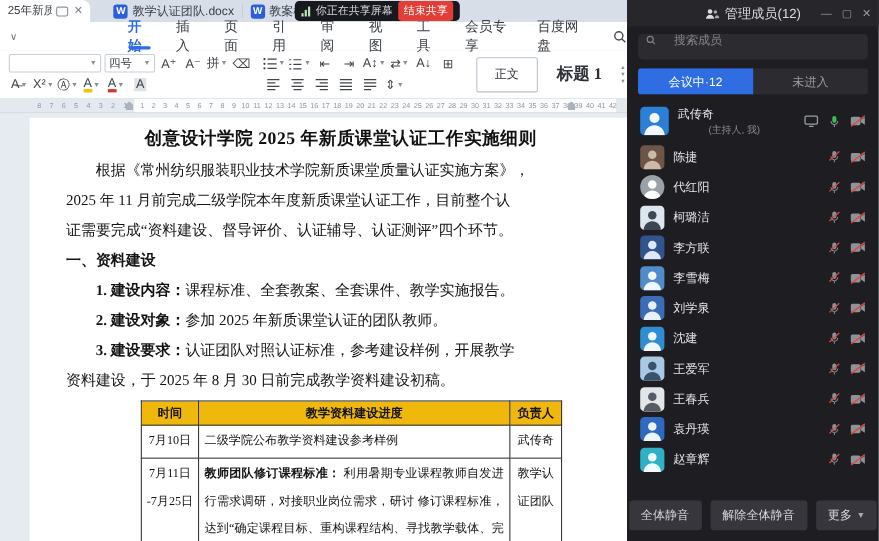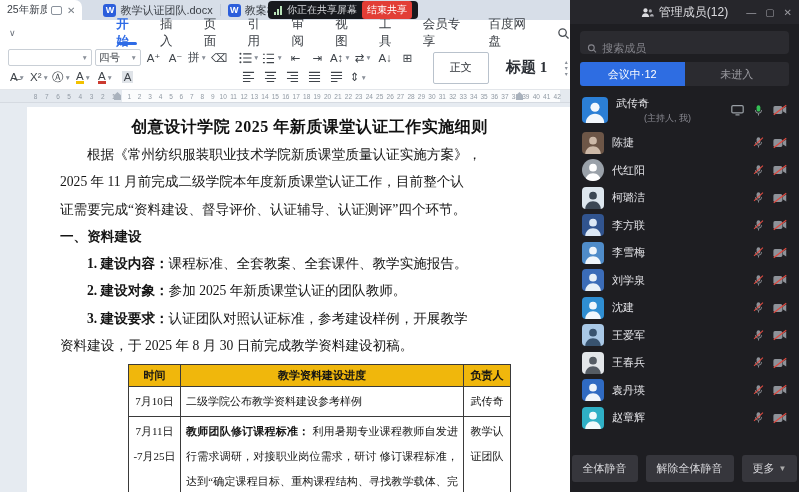--- a/index.html
+++ b/index.html
@@ -64,21 +64,21 @@
   .doc-table th { background:#f0b70c; height:22px; font-weight:bold; text-align:center; color:#141414; }
   .doc-table td { vertical-align:top; padding:2px 5px; line-height:25px; color:#141414; }
   .c-time { text-align:center; padding:2px 2px !important; }
   .c-prog { text-align:justify; }
   .c-owner { text-align:center; padding:2px 4px !important; }
 
   
   .panel { position:absolute; left:570px; top:0; width:229px; height:492px; background:#1e1e22; }
   .p-titlebar { height:24px; background:#26262b; display:flex; align-items:center; justify-content:center; gap:5px; color:#dcdce0; font-size:12px; position:relative; }
   .p-controls { position:absolute; right:7px; top:0; height:100%; display:flex; align-items:center; gap:9px; color:#9a9aa0; font-size:10px; }
-  .p-search { margin:7px 10px 0; height:23px; background:#2b2b30; border-radius:4px; display:flex; align-items:flex-end; padding:0 7px; gap:5px; }
+  .p-search { margin:7px 10px 0; height:23px; background:#2b2b30; border-radius:4px; display:flex; align-items:flex-start; padding:0 7px; gap:16px; }
   .p-search input { background:none; border:none; outline:none; color:#cfcfd4; font-size:11px; width:100%; font-family:inherit; }
   .p-search input::placeholder { color:#85858c; }
   .p-tabs { display:flex; margin:8px 10px 0; height:24px; border-radius:3px; overflow:hidden; }
   .p-tab { flex:1; display:flex; align-items:center; justify-content:center; font-size:11px; }
   .p-tab.active { background:#2e6de2; color:#fff; }
   .p-tab.idle { background:#2b2b30; color:#9a9aa0;font-family:Liberation Serif, serif; }
   #member-list { margin-top:5px; height:350px; overflow:hidden; }
   .member-row { display:flex; align-items:center; padding:0 12px; height:27.5px; gap:8px; }
   .member-row.host { height:38px; }
   .avatar { width:22px; height:22px; border-radius:4px; flex:none; overflow:hidden; display:flex; align-items:flex-end; justify-content:center; }

